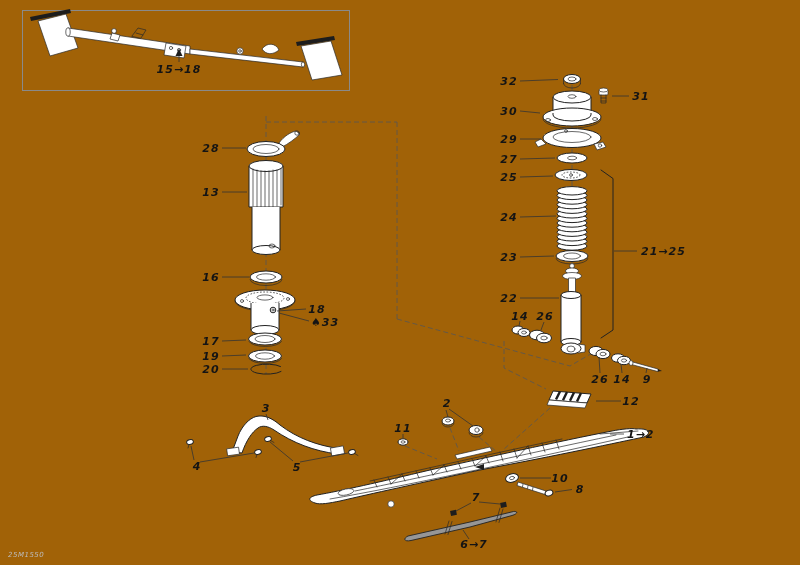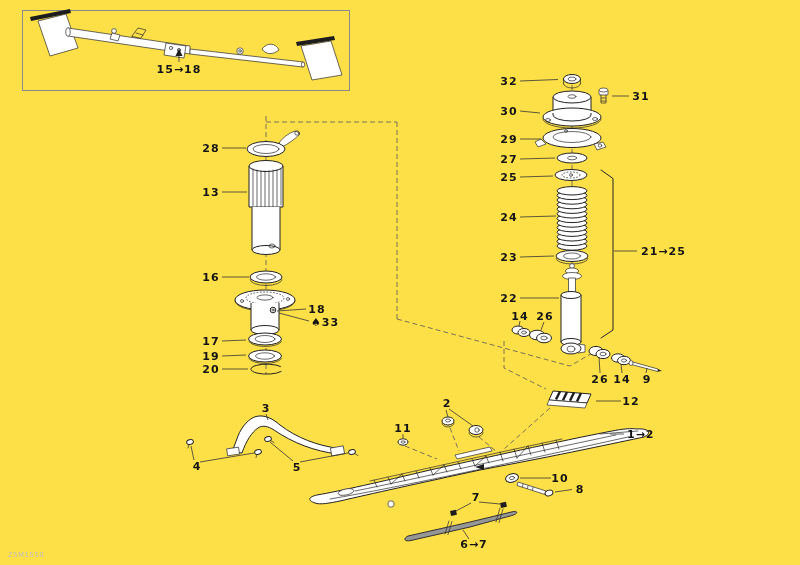--- a/index.html
+++ b/index.html
@@ -1,16 +1,16 @@
 <!DOCTYPE html>
 <html><head>
 <meta charset="utf-8">
 <style>
   html,body{margin:0;padding:0;background:#fff;}
-  .stage{position:relative;width:800px;height:565px;background:#fde047;overflow:hidden;}
+  .stage{position:relative;width:800px;height:565px;background:#a16207;overflow:hidden;font-style:italic;}
   svg{display:block;}
   .ln{fill:none;stroke:#222;stroke-width:1;stroke-linejoin:round;stroke-linecap:round;}
   .thin{fill:none;stroke:#2a2a2a;stroke-width:.7;stroke-linejoin:round;stroke-linecap:round;}
   .wh{fill:#fff;stroke:#222;stroke-width:1;stroke-linejoin:round;}
   .whthin{fill:#fff;stroke:#2a2a2a;stroke-width:.7;stroke-linejoin:round;}
   .leader{stroke:#333;stroke-width:.8;fill:none;}
   .dash{stroke:#555;stroke-width:.8;fill:none;stroke-dasharray:5 3;}
   .knurl{fill:none;stroke:#2a2a2a;stroke-width:.8;stroke-dasharray:1.6 1.6;}
   .dk{fill:#1d1d1d;stroke:none;}
   .gray{fill:#969696;stroke:#222;stroke-width:.9;}

